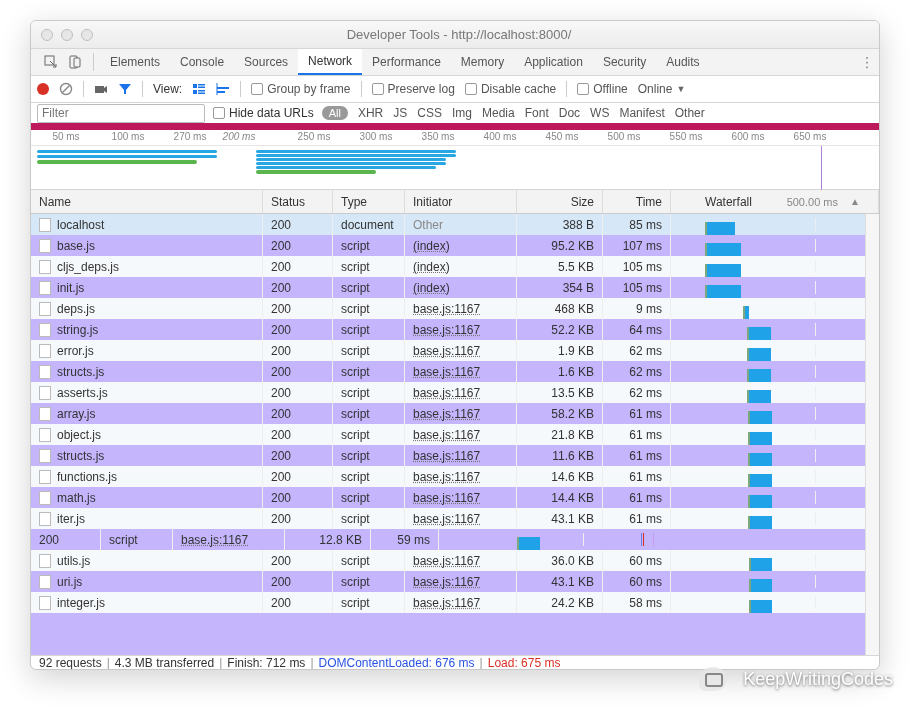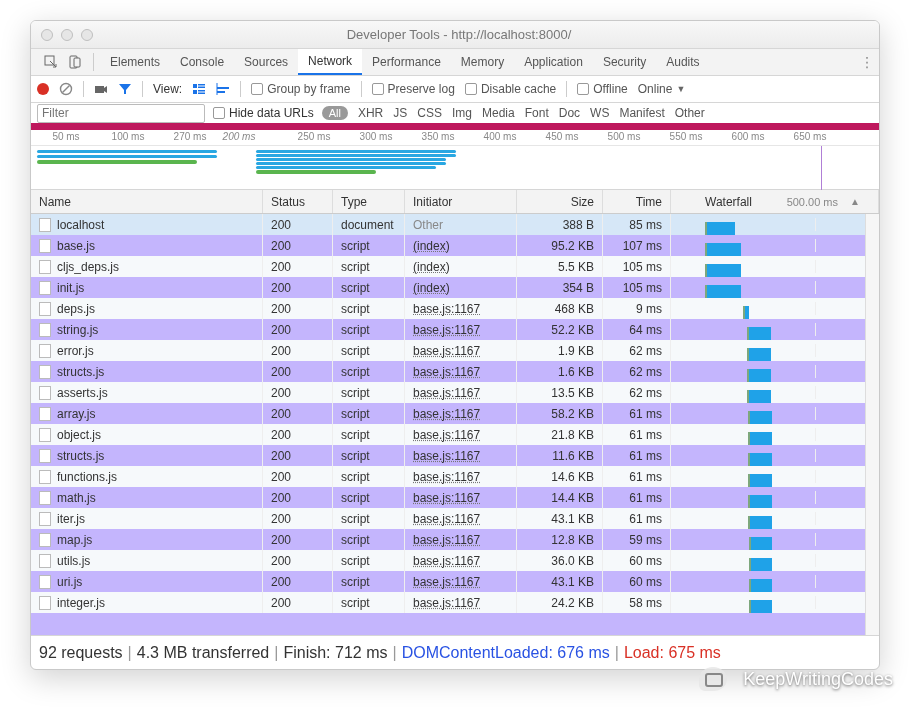--- a/index.html
+++ b/index.html
@@ -164,23 +164,23 @@
     background:#eee;
   }
   .wf-marker-blue { position:absolute;top:0;bottom:0;width:1px;border-left:1px solid #6b7de0; }
   .wf-marker-red { position:absolute;top:0;bottom:0;width:1px;border-left:1px solid #d93025; }
   .wf-marker-purple { position:absolute;top:0;bottom:0;width:1px;border-left:1px solid #c79ee6; }
   .scrollbar-v {
     position:absolute; right:0; top:0; bottom:0; width:14px;
     background:#f6f6f6; border-left:1px solid #ddd;
   }
   .statusbar {
-    height:34px; border-top:1px solid #d6d6d6;
+    height:14px; border-top:1px solid #d6d6d6;
     display:flex; align-items:center; padding:0 8px;
-    font-size:16px; color:#333; gap:0;
+    font-size:12px; color:#333; gap:0;
   }
   .status-sep { color:#999; margin:0 5px; }
   .status-blue { color:#2952e3; }
   .status-red { color:#d93025; }
   .watermark {
     position:absolute; right:20px; bottom:18px;
     display:flex; align-items:center; gap:16px;
     color:#fff; font-size:18px; font-weight:500;
     text-shadow:0 1px 3px rgba(0,0,0,0.6);
   }
@@ -707,24 +707,20 @@
               <div class="wf-grid-line" style="left:110px;"></div>
               <div class="wf-marker-blue" style="left:168px;"></div>
               <div class="wf-marker-red" style="left:170px;"></div>
               <div class="wf-marker-purple" style="left:180px;"></div>
               <div class="wf-tick" style="left:43px;"></div>
               <div class="wf-bar" style="left:45px;width:22px;"></div>
             </div>
           </div>
         </div>
         <div class="row">
-          <div class="cell c-name">
-            <span class="file-icon"></span>
-            <span>map.js</span>
-          </div>
           <div class="cell c-status">200</div>
           <div class="cell c-type">script</div>
           <div class="cell c-init">
             <span class="initiator-link">base.js:1167</span>
           </div>
           <div class="cell c-size">12.8 KB</div>
           <div class="cell c-time">59 ms</div>
           <div class="cell c-wf">
             <div class="wf-track">
               <div class="wf-grid-line" style="left:110px;"></div>

